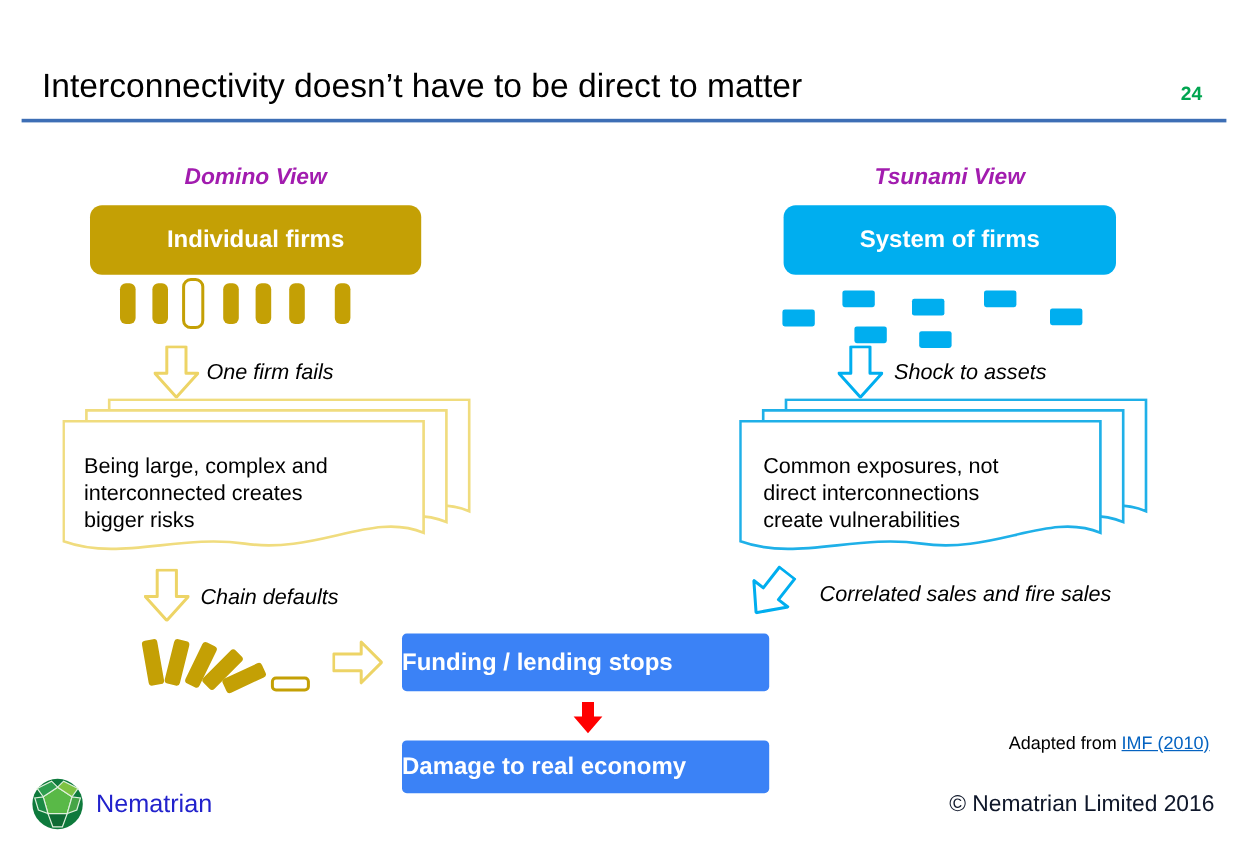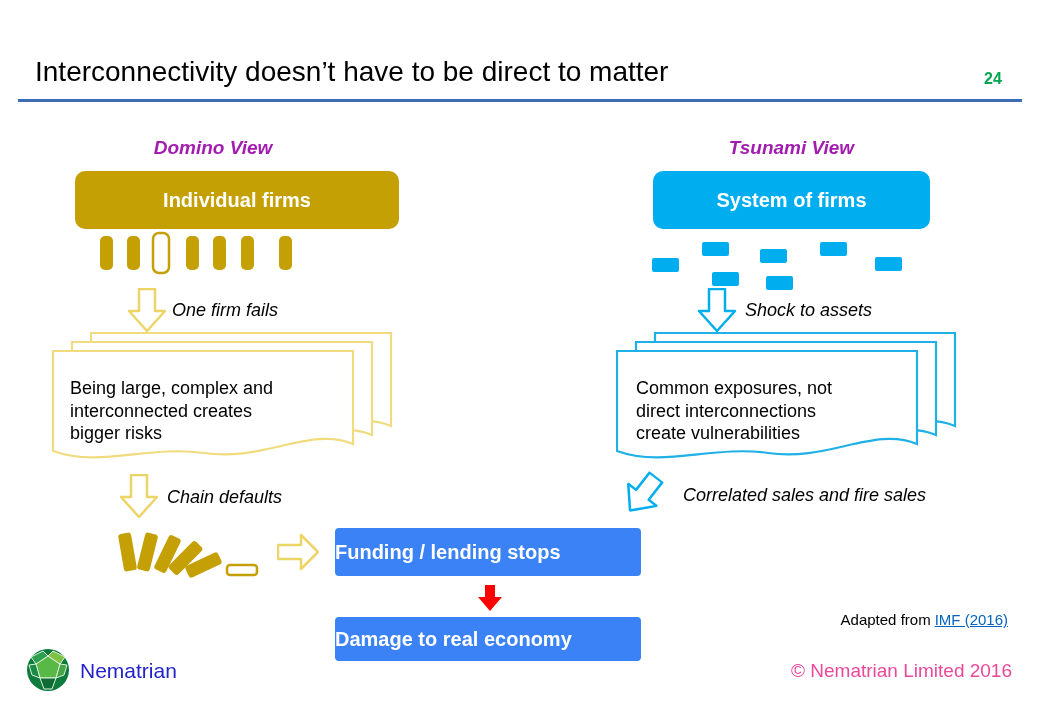--- a/index.html
+++ b/index.html
@@ -11,21 +11,21 @@
   .title { left:35px; top:56px; width:900px; font-size:28px; font-weight:normal; color:#000; }
   .page-num { left:984px; top:70px; font-size:16px; font-weight:bold; color:#00A550; }
   .title-rule { left:18px; top:99px; width:1004px; height:3px; background:#3D6EB5; }
 
   .view-label { font-size:19px; font-weight:bold; font-style:italic; color:#a21caf; text-align:center; }
   .view-label.domino { left:75px; top:137px; width:276px; }
   .view-label.tsunami { left:653px; top:137px; width:277px; }
 
   .top-box { height:58px; border-radius:10px; display:flex; align-items:center; justify-content:center;
              color:#fff; font-size:20px; font-weight:bold; }
-  .top-box.gold { left:75px; top:171px; width:324px; background:#C4A005; }
+  .top-box.gold { left:75px; top:171px; width:276px; background:#C4A005; }
   .top-box.cyan { left:653px; top:171px; width:277px; background:#00AEEF; }
 
   .step-label { font-size:18px; color:#000;font-style:italic; }
   .lbl-one-firm { left:172px; top:300px; }
   .lbl-shock { left:745px; top:300px; }
   .lbl-chain { left:167px; top:487px; }
   .lbl-correlated { left:683px; top:485px; }
 
   .callout-svg.left { left:52px; top:332px; }
   .callout-svg.right { left:616px; top:332px; }
@@ -48,21 +48,21 @@
              color:#fff; font-size:20px; font-weight:bold; }
   .red-box.funding { top:528px; height:48px; }
   .red-box.damage { top:617px; height:44px; }
   .red-arrow { left:477px; top:584px; }
 
   .adapted { left:700px; top:611px; width:308px; text-align:right; font-size:15px; color:#000; }
   .adapted a { color:#0563C1; text-decoration:underline; margin-left:4px; cursor:pointer; }
 
   .logo { left:26px; top:648px; }
   .brand { left:80px; top:659px; font-size:21px; color:#2222CC;text-align:center; }
-  .copyright { left:700px; top:660px; width:312px; text-align:right; font-size:19px; color:#ec4899; }
+  .copyright { left:700px; top:660px; width:312px; text-align:right; font-size:19px; color:#0f172a; }
 </style>
 </head>
 <body>
 
 <div class="slide">
 
   <div class="abs title">Interconnectivity doesn’t have to be direct to matter</div>
   <div class="abs page-num">24</div>
   <div class="abs title-rule"></div>
 
@@ -159,21 +159,21 @@
 
   <svg class="abs red-arrow" width="26" height="28" viewBox="0 0 26 28">
     <polygon points="8,1 18,1 18,13 25,13 13,27 1,13 8,13" fill="#FF0000"></polygon>
   </svg>
 
   <div class="abs red-box damage">
     <span>Damage to real economy</span>
   </div>
 
   <div class="abs adapted">
-    <span>Adapted from</span><a>IMF (2016)</a>
+    <span>Adapted from</span><a>IMF (2010)</a>
   </div>
 
   <svg class="abs logo" width="44" height="44" viewBox="0 0 44 44">
     <circle cx="22" cy="22" r="21" fill="#0E7A3C"></circle>
     <polygon points="22,8 34,16 30,30 14,30 10,16" fill="#59B947" stroke="#DFF0DC" stroke-width="1"></polygon>
     <polygon points="22,8 10,16 5,9 17,3" fill="#2E9E4F" stroke="#DFF0DC" stroke-width="1"></polygon>
     <polygon points="22,8 34,16 39,9 27,3" fill="#7DC242" stroke="#DFF0DC" stroke-width="1"></polygon>
     <polygon points="10,16 14,30 6,27 3,17" fill="#1B8A45" stroke="#DFF0DC" stroke-width="1"></polygon>
     <polygon points="34,16 30,30 38,27 41,17" fill="#46A546" stroke="#DFF0DC" stroke-width="1"></polygon>
     <polygon points="14,30 30,30 26,41 18,41" fill="#0F6B34" stroke="#DFF0DC" stroke-width="1"></polygon>

